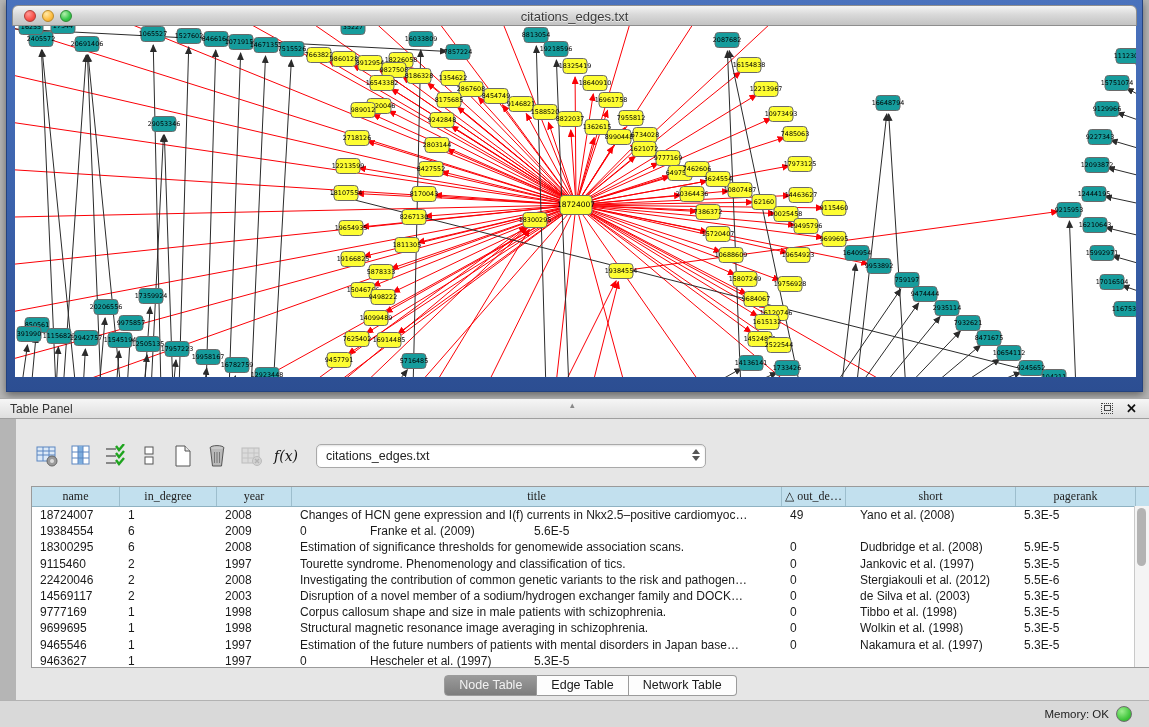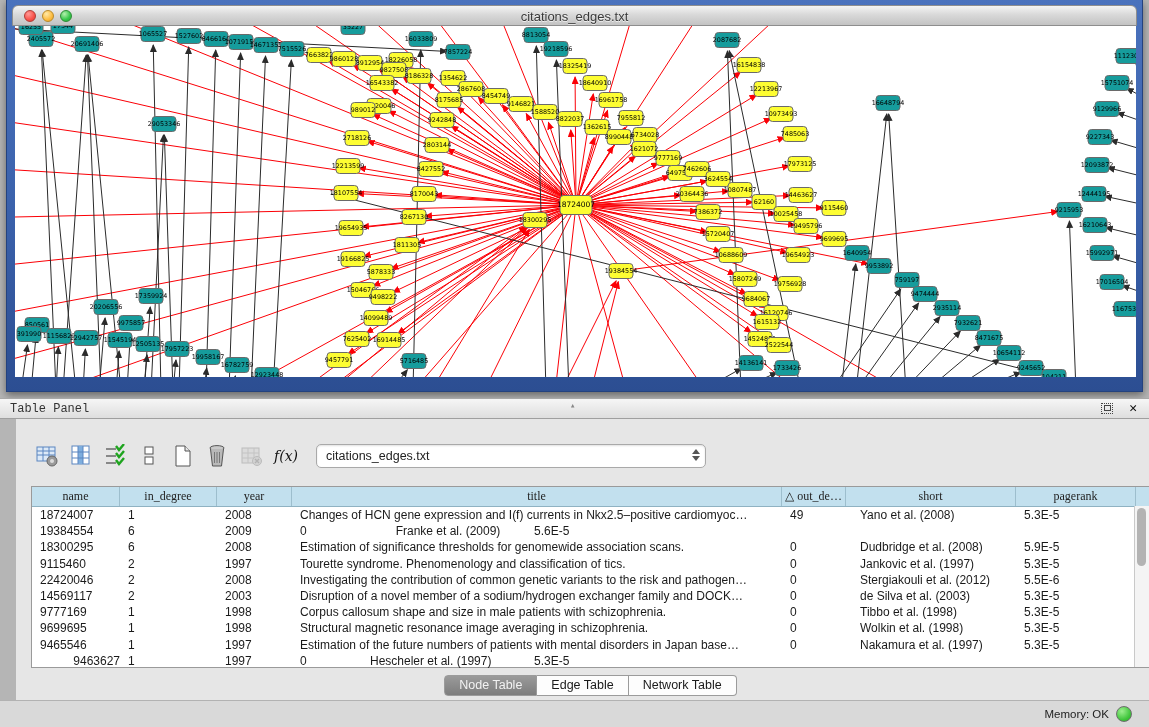--- a/index.html
+++ b/index.html
@@ -8,21 +8,21 @@
   .netwin{position:absolute;left:6px;top:0;width:1137px;height:392px;background:linear-gradient(180deg,#4a72bd 0%,#3a61ab 55%,#2c4e92 100%);border:1px solid #24427e;border-top:none;box-shadow:0 3px 8px rgba(0,0,0,.45);box-sizing:border-box;}
   .titlebar{position:absolute;left:5px;top:5px;width:1125px;height:21px;background:linear-gradient(180deg,#f4f4f4,#d9d9d9 45%,#c3c3c3);border:1px solid #8e8e8e;border-radius:6px 6px 0 0;box-sizing:border-box;}
   .title{position:absolute;left:0;right:0;top:3px;text-align:center;font-size:13px;color:#3a3a3a;text-shadow:0 1px 0 rgba(255,255,255,.7);}
   .tl{position:absolute;top:4px;width:12px;height:12px;border-radius:50%;box-sizing:border-box;}
   .tl.red{left:11px;background:radial-gradient(circle at 35% 30%,#ff9a96,#f95149 60%,#d93832);border:1px solid #b03b36;}
   .tl.yel{left:29px;background:radial-gradient(circle at 35% 30%,#ffe9a8,#fdbc40 60%,#e29d27);border:1px solid #ba8a2a;}
   .tl.grn{left:47px;background:radial-gradient(circle at 35% 30%,#b4f0ae,#35c649 60%,#28a53a);border:1px solid #2e8b36;}
   .canvas{position:absolute;left:8px;top:26px;width:1121px;height:351px;background:#ffffff;overflow:hidden;}
   .canvas svg{display:block;}
   
-  .tp-header{position:absolute;left:0;top:398px;width:1149px;height:21px;background:linear-gradient(180deg,#f6f6f6,#dedede);border-top:1px solid #a8a8a8;border-bottom:1px solid #9f9f9f;box-sizing:border-box;font-family:Liberation Mono, monospace;}
+  .tp-header{position:absolute;left:0;top:398px;width:1149px;height:21px;background:linear-gradient(180deg,#f6f6f6,#dedede);border-top:1px solid #a8a8a8;border-bottom:1px solid #9f9f9f;box-sizing:border-box;}
   .tp-title{position:absolute;left:10px;top:3px;font-size:12px;color:#333;}
   .tp-grip{position:absolute;left:570px;top:1px;font-size:9px;color:#888;}
   .tp-float{position:absolute;right:36px;top:4px;width:12px;height:11px;border:1px dotted #444;box-sizing:border-box;}
   .tp-float:after{content:"";position:absolute;right:1px;top:1px;width:5px;height:4px;border:1px solid #444;}
   .tp-close{position:absolute;right:12px;top:2px;font-size:13px;font-weight:bold;color:#111;line-height:15px;}
   .tp-body{position:absolute;left:16px;top:419px;width:1149px;height:281px;background:#e6e6e6;}
   
   .toolbar{position:absolute;left:18px;top:22px;height:30px;display:flex;align-items:center;}
   .tbicon{width:26px;height:26px;margin-right:8px;display:flex;align-items:center;justify-content:center;}
   .combo{position:relative;margin-left:10px;width:390px;height:24px;background:#fff;border:1px solid #a9a9a9;border-radius:5px;box-sizing:border-box;box-shadow:inset 0 1px 2px rgba(0,0,0,.12);}
@@ -845,21 +845,21 @@
           <div class="td" style="width: 490px;">Changes of HCN gene expression and I(f) currents in Nkx2.5–positive cardiomyoc…</div>
           <div class="td" style="width: 64px;">49</div>
           <div class="td" style="width: 170px; padding-left: 14px;">Yano et al. (2008)</div>
           <div class="td" style="width: 120px;">5.3E-5</div>
         </div>
         <div class="tr">
           <div class="td" style="width: 88px;">19384554</div>
           <div class="td" style="width: 97px;">6</div>
           <div class="td" style="width: 75px;">2009</div>
           <div class="td" style="width: 64px;">0</div>
-          <div class="td" style="width: 170px; padding-left: 14px; text-align: center;">Franke et al. (2009)</div>
+          <div class="td" style="width: 170px; padding-left: 14px;">Franke et al. (2009)</div>
           <div class="td" style="width: 120px;">5.6E-5</div>
         </div>
         <div class="tr">
           <div class="td" style="width: 88px;">18300295</div>
           <div class="td" style="width: 97px;">6</div>
           <div class="td" style="width: 75px;">2008</div>
           <div class="td" style="width: 490px;">Estimation of significance thresholds for genomewide association scans.</div>
           <div class="td" style="width: 64px;">0</div>
           <div class="td" style="width: 170px; padding-left: 14px;">Dudbridge et al. (2008)</div>
           <div class="td" style="width: 120px;">5.9E-5</div>
@@ -912,21 +912,21 @@
         <div class="tr">
           <div class="td" style="width: 88px;">9465546</div>
           <div class="td" style="width: 97px;">1</div>
           <div class="td" style="width: 75px;">1997</div>
           <div class="td" style="width: 490px;">Estimation of the future numbers of patients with mental disorders in Japan base…</div>
           <div class="td" style="width: 64px;">0</div>
           <div class="td" style="width: 170px; padding-left: 14px;">Nakamura et al. (1997)</div>
           <div class="td" style="width: 120px;">5.3E-5</div>
         </div>
         <div class="tr">
-          <div class="td" style="width: 88px; text-align: right;">9463627</div>
+          <div class="td" style="width: 88px;">9463627</div>
           <div class="td" style="width: 97px;">1</div>
           <div class="td" style="width: 75px;">1997</div>
           <div class="td" style="width: 64px;">0</div>
           <div class="td" style="width: 170px; padding-left: 14px;">Hescheler et al. (1997)</div>
           <div class="td" style="width: 120px;">5.3E-5</div>
         </div>
       </div>
     <div class="vscroll">
       <div class="vthumb"></div>
     </div>

